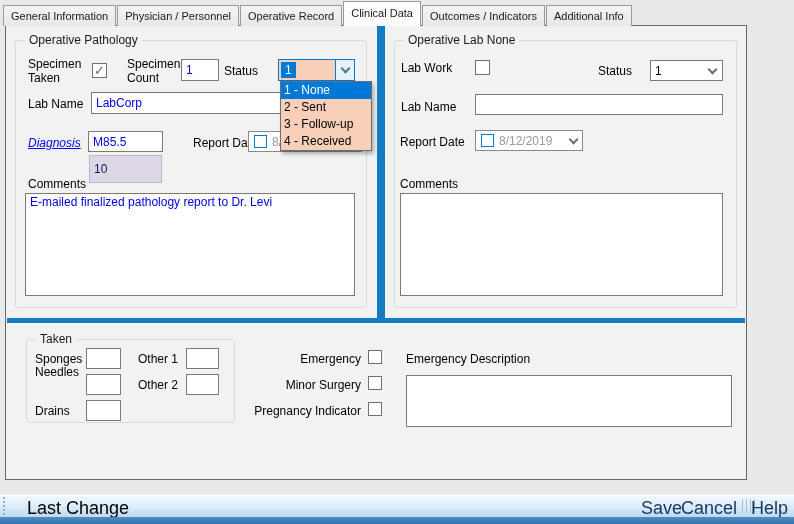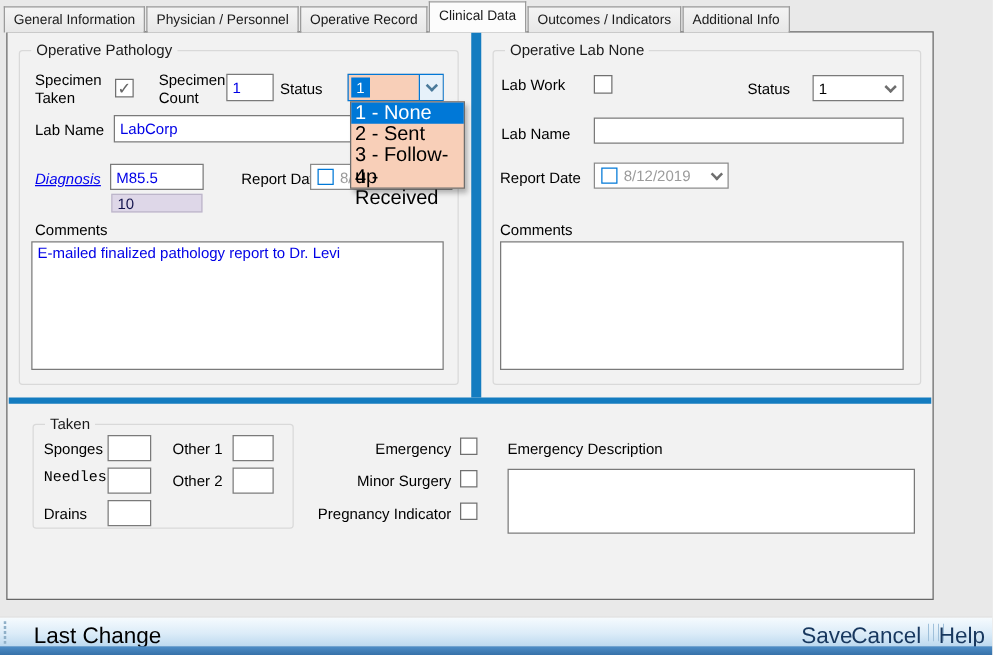--- a/index.html
+++ b/index.html
@@ -55,21 +55,21 @@
                 border:1px solid #0078D7; background:#F8CFB8; z-index:4; }
   .combo-open .sel { position:absolute; left:2px; top:2px; height:16px; line-height:16px;
                      background:#0078D7; color:#fff; padding:0 4px; font-size:12px; }
   .combo-open .btn { position:absolute; right:0; top:0; width:19px; height:100%;
                      background:#E6F1FA; border-left:1px solid #0078D7;
                      display:flex; align-items:center; justify-content:center; }
   .combo-open .btn .chev { border-color:#4A7A9B; }
 
   .dropdown { position:absolute; left:280px; top:81px; width:92px; background:#F8CFB8;
               border:1px solid #6E6E6E; z-index:30; box-shadow:2px 3px 4px rgba(0,0,0,0.28); }
-  .dropdown .item { height:17px; line-height:17px; padding-left:3px; font-size:16px; color:#000; cursor:default; }
+  .dropdown .item { height:17px; line-height:17px; padding-left:3px; font-size:12px; color:#000; cursor:default; }
   .dropdown .item.selected { background:#0078D7; color:#fff; }
 
   .link { position:absolute; color:#0000EE; text-decoration:underline; font-size:12px; cursor:pointer; z-index:3; }
 
   
   .statusbar { position:absolute; left:0; top:493px; width:794px; height:24px;
                background:linear-gradient(#F6FBFE,#DCECF8 55%,#BCD9EF); border-top:1px solid #E2E2E2; z-index:5; }
   .sb-grip-l { position:absolute; left:3px; top:3px; width:2px; height:18px;
                background:repeating-linear-gradient(0deg,#8FB0C8 0 2px,transparent 2px 4px); }
   .sb-item { position:absolute; top:4px; font-size:18px; color:#17375E; cursor:default; }
@@ -126,21 +126,21 @@
   <a class="link" style="left:28px; top:136px;font-style:italic;">Diagnosis</a>
   <input class="field" style="left: 88px; top: 131px; width: 75px; height: 21px;" value="M85.5">
 
   <span class="lbl" style="left:193px; top:136px;">Report Date</span>
   <div class="datectl" style="left:248px; top:131px; width:114px;">
     <span class="chk-inline"></span>
     <span class="datetext">8/12/2019</span>
     <span class="chev gray"></span>
   </div>
 
-  <input class="lavfield" style="left: 89px; top: 155px; width: 73px; height: 15px;" value="10">
+  <input class="lavfield" style="left: 89px; top: 155px; width: 73px; height: 28px;" value="10">
 
   <span class="lbl" style="left:28px; top:177px;">Comments</span>
   <textarea class="field" style="left: 25px; top: 193px; width: 330px; height: 103px;">E-mailed finalized pathology report to Dr. Levi</textarea>
 
   <div class="dropdown">
     <div class="item selected">1 - None</div>
     <div class="item">2 - Sent</div>
     <div class="item">3 - Follow-up</div>
     <div class="item">4 - Received</div>
   </div>
@@ -173,21 +173,21 @@
 
   <div class="groupbox" style="left:26px; top:339px; width:209px; height:84px;">
     <span class="gb-title">Taken</span>
   </div>
 
   <span class="lbl" style="left:35px; top:352px;">Sponges</span>
   <input class="field black" style="left: 86px; top: 348px; width: 35px; height: 21px;">
   <span class="lbl" style="left:138px; top:352px;">Other 1</span>
   <input class="field black" style="left: 186px; top: 348px; width: 33px; height: 21px;">
 
-  <span class="lbl" style="left:35px; top:375px;font-family:Liberation Mono, monospace;">Needles</span>
+  <span class="lbl" style="left:35px; top:365px;">Needles</span>
   <input class="field black" style="left: 86px; top: 374px; width: 35px; height: 21px;">
   <span class="lbl" style="left:138px; top:378px;">Other 2</span>
   <input class="field black" style="left: 186px; top: 374px; width: 33px; height: 21px;">
 
   <span class="lbl" style="left:35px; top:404px;">Drains</span>
   <input class="field black" style="left: 86px; top: 400px; width: 35px; height: 21px;">
 
   <span class="lbl r" style="left:280px; top:352px; width:81px;">Emergency</span>
   <span class="chk" style="left:368px; top:350px; width:14px; height:14px;"></span>
 

